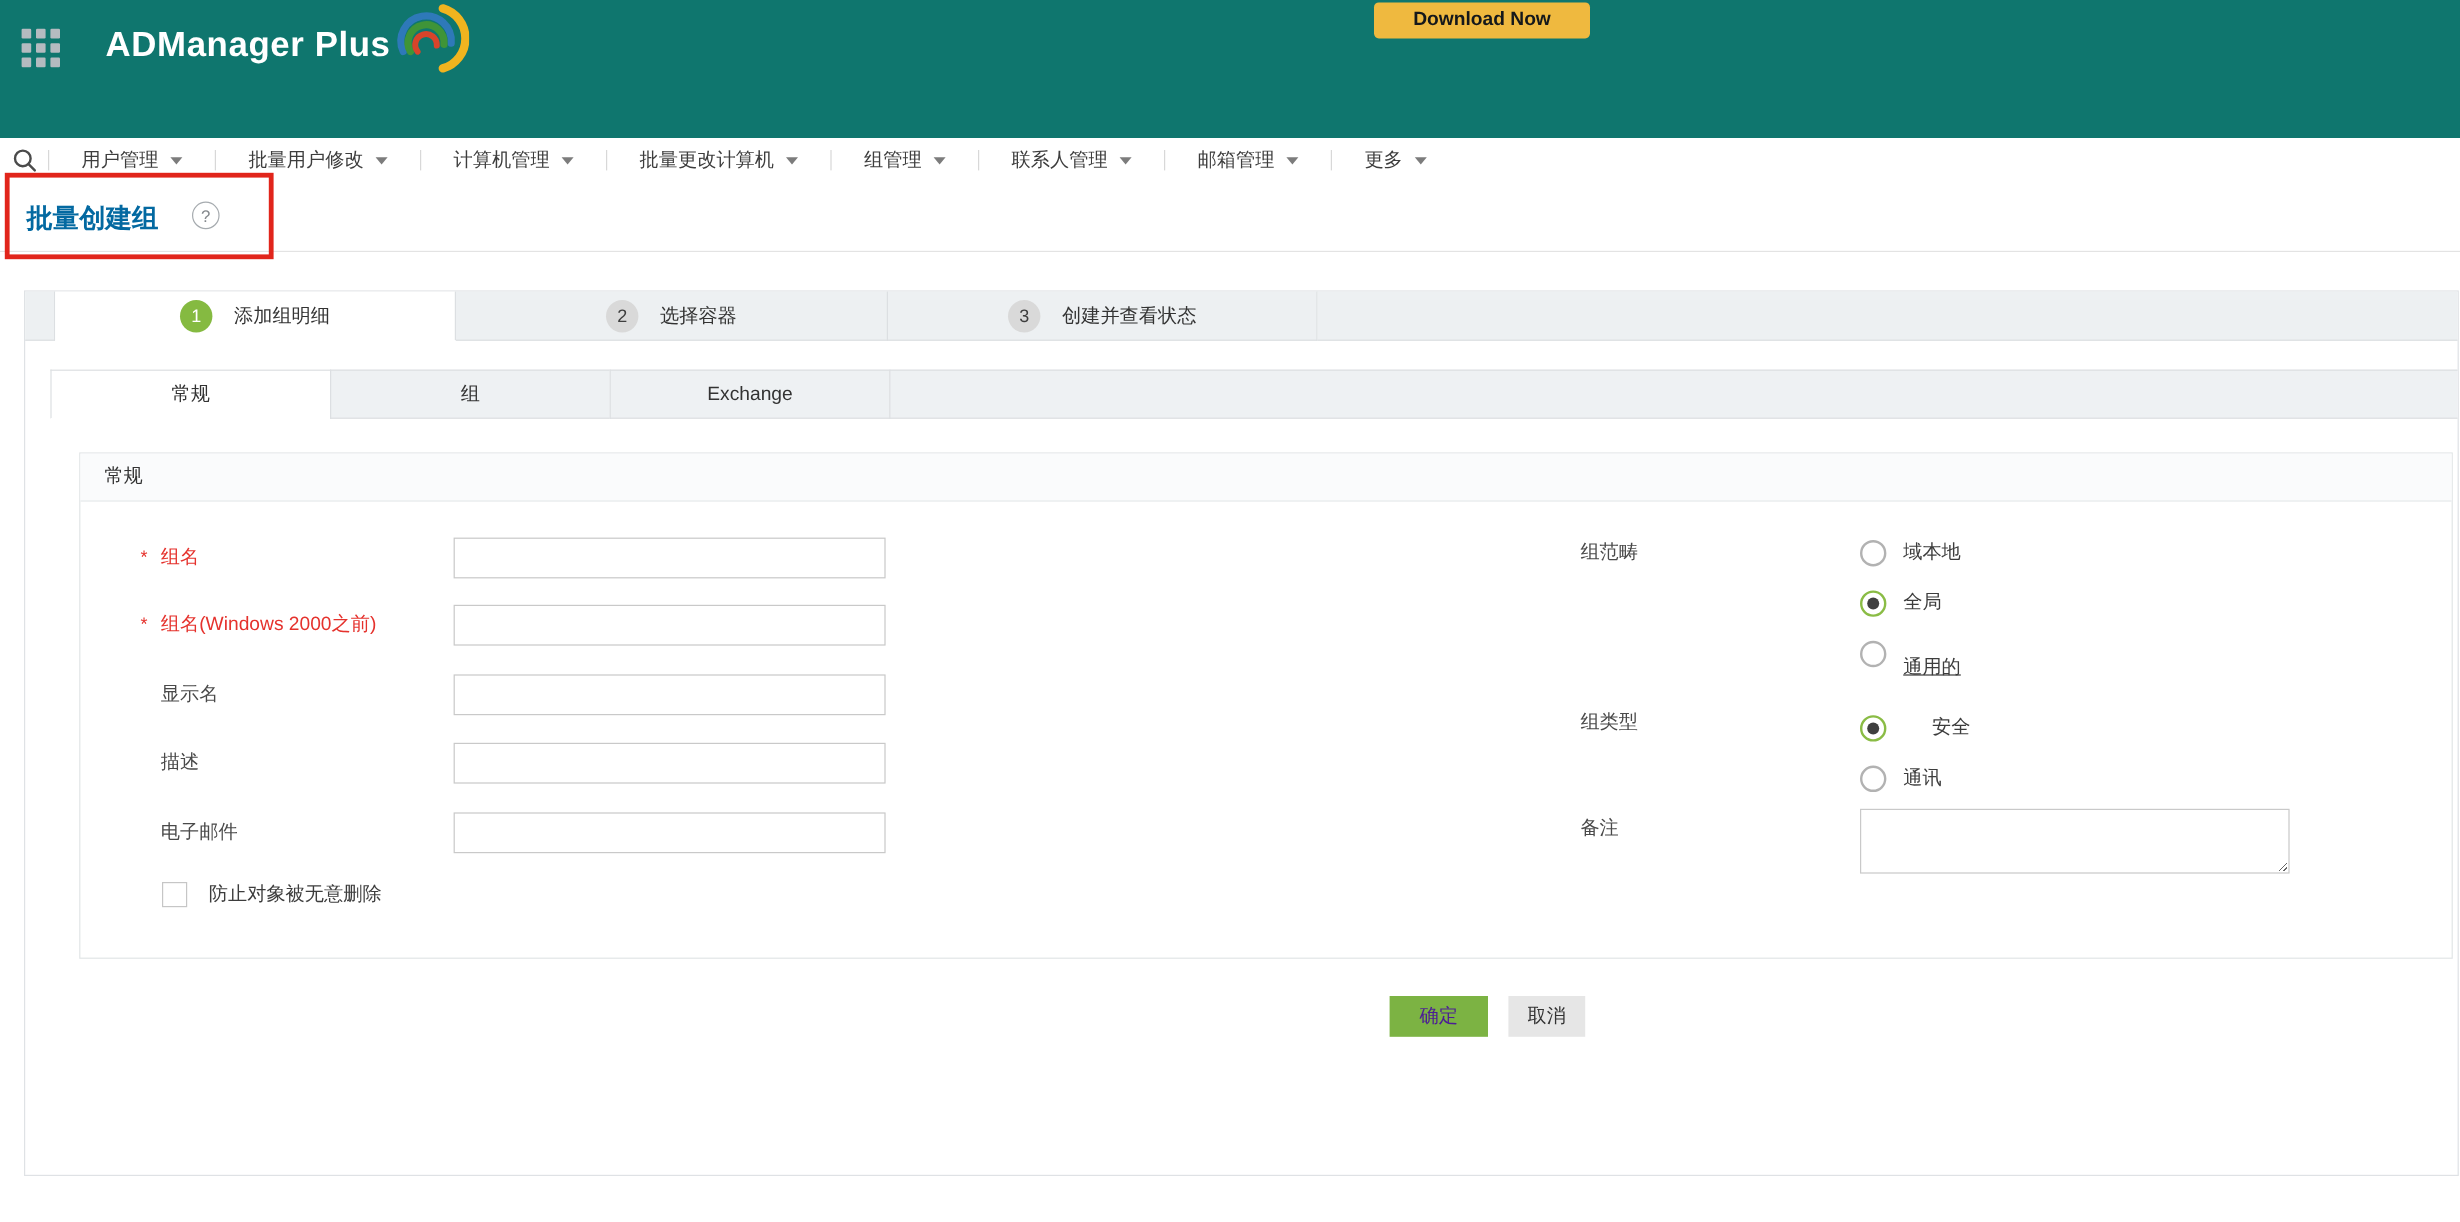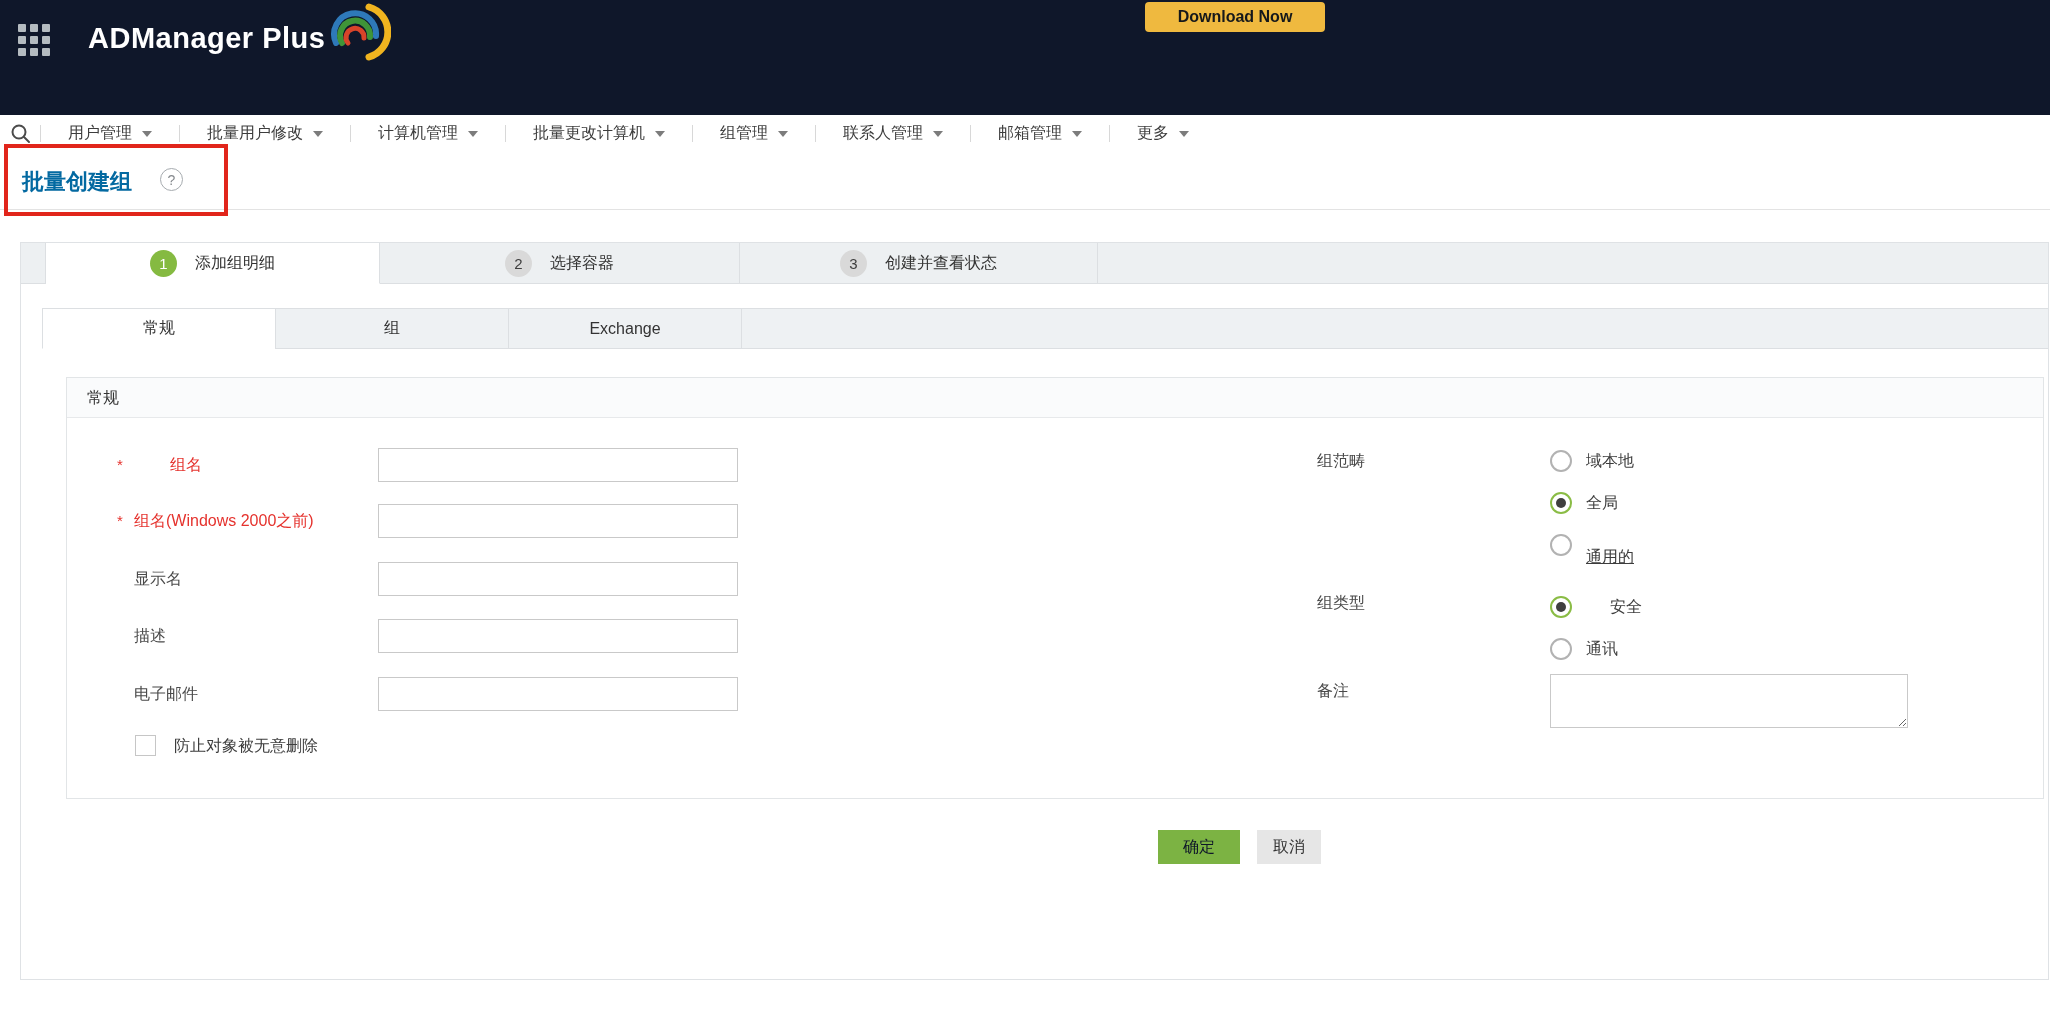--- a/index.html
+++ b/index.html
@@ -1,21 +1,21 @@
 <!DOCTYPE html>
 <html><head>
 <meta charset="utf-8">
 <style>
   * { margin:0; padding:0; box-sizing:border-box; }
   html,body { background:#fff; }
   body { font-family:"Liberation Sans", sans-serif; }
   .screen { position:relative; width:2050px; height:1018px; background:#fff; overflow:hidden; }
 
   
-  .topbar { position:absolute; left:0; top:0; width:100%; height:115px; background:#0f172a; }
+  .topbar { position:absolute; left:0; top:0; width:100%; height:115px; background:#0f766e; }
   .grid-icon { position:absolute; left:18px; top:24px; width:34px; height:34px;
     display:grid; grid-template-columns:repeat(3,8px); grid-template-rows:repeat(3,8px); gap:4px; cursor:pointer; }
   .grid-icon i { background:#b4bbc0; border-radius:1px; }
   .logo { position:absolute; left:88px; top:8px; display:flex; align-items:center; cursor:pointer; }
   .logo-text { color:#ffffff; font-size:29px; font-weight:600; letter-spacing:0.5px; line-height:60px; }
   .logo-swoosh { margin-left:4px; transform:translateY(-6px); }
   .download-btn { position:absolute; left:1145px; top:2px; width:180px; height:30px;
     background:#efb93f; color:#15181b; font-weight:bold; font-size:16px; border:none; border-radius:4px;
     font-family:"Liberation Sans", sans-serif; cursor:pointer; }
 
@@ -84,21 +84,21 @@
   .radio { position:absolute; left:1483px; width:22px; height:22px; border:2px solid #b2b2b2; border-radius:50%; background:#fff; cursor:pointer; }
   .radio.selected { border-color:#8abc45; }
   .radio.selected::after { content:""; position:absolute; left:4px; top:4px; width:10px; height:10px; border-radius:50%; background:#3f3f3f; }
   .radio-label { position:absolute; left:1519px; font-size:16px; color:#3d3d3d; line-height:22px; white-space:nowrap; cursor:pointer; }
   .notes-area { position:absolute; left:1483px; top:256px; width:358px; height:54px; border:1px solid #c9c9c9;
     font-size:15px; padding:4px 8px; resize:both; font-family:"Liberation Sans", sans-serif; outline:none; }
 
   
   .actions { position:absolute; left:1137px; top:587px; display:flex; gap:17px; }
   .btn { height:34px; border:none; font-size:16px; font-family:"Liberation Sans", sans-serif; cursor:pointer; }
-  .btn-ok { width:82px; background:#7cb343; color:#0f172a; }
+  .btn-ok { width:82px; background:#7cb343; color:#4c1d95; }
   .btn-cancel { width:64px; background:#e6e6e6; color:#333333; }
 </style>
 </head>
 <body>
 
 <div class="screen">
 
   <div class="topbar">
     <div class="grid-icon">
       <i></i>
@@ -204,21 +204,21 @@
       <div class="formtab">组</div>
       <div class="formtab">Exchange</div>
       <div class="formtab-fill"></div>
     </div>
 
     <div class="fieldset">
       <div class="fs-header">常规</div>
       <div class="fs-body">
 
         <span class="f-star" style="top:30px;">*</span>
-        <span class="f-label required" style="top:30px;margin-left:36px;">组名</span>
+        <span class="f-label required" style="top:30px;">组名</span>
         <input class="f-input" style="top: 30px;" type="text">
 
         <span class="f-star" style="top:86px;">*</span>
         <span class="f-label required" style="top:86px;">组名(Windows 2000之前)</span>
         <input class="f-input" style="top: 86px;" type="text">
 
         <span class="f-label" style="top:144px;">显示名</span>
         <input class="f-input" style="top: 144px;" type="text">
 
         <span class="f-label" style="top:201px;">描述</span>

